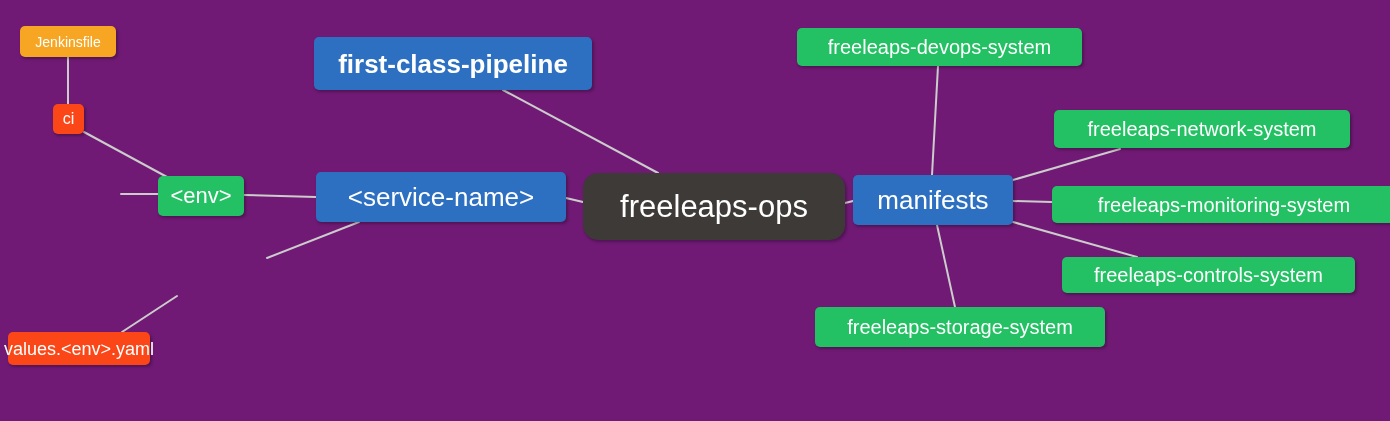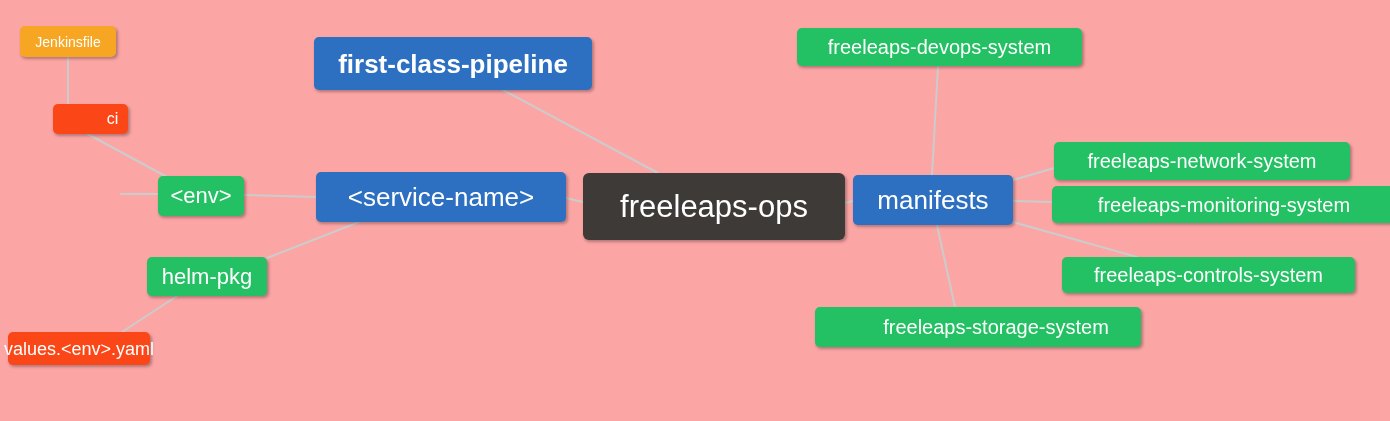--- a/index.html
+++ b/index.html
@@ -1,20 +1,20 @@
 <!DOCTYPE html>
 <html><head>
 <meta charset="utf-8">
 <style>
   html, body { margin: 0; padding: 0; background: #ffffff; }
   .canvas {
     position: relative;
     width: 1390px;
     height: 421px;
-    background: #fca5a5;
+    background: #701a75;
     font-family: "Liberation Sans", "DejaVu Sans", sans-serif;
     overflow: hidden;
   }
   .edges {
     position: absolute;
     left: 0; top: 0;
     width: 1390px; height: 421px;
   }
   .edges line {
     stroke: #cccccc;
@@ -40,24 +40,24 @@
   .n-ci          { left: 53px;   top: 104px; width: 31px;  height: 30px; font-size: 16px; }
   .n-argo-app    { left: 31px;   top: 177px; width: 90px;  height: 34px; font-size: 18px; }
   .n-env         { left: 158px;  top: 176px; width: 86px;  height: 40px; font-size: 22px; }
   .n-helm-pkg    { left: 147px;  top: 257px; width: 120px; height: 39px; font-size: 22px; }
   .n-values      { left: 8px;    top: 332px; width: 142px; height: 33px; font-size: 18px; }
   .n-fcp         { left: 314px;  top: 37px;  width: 278px; height: 53px; font-size: 26px; font-weight: bold; }
   .n-service     { left: 316px;  top: 172px; width: 250px; height: 50px; font-size: 26px; }
   .n-ops         { left: 583px;  top: 173px; width: 262px; height: 67px; font-size: 31px; border-radius: 6px; }
   .n-manifests   { left: 853px;  top: 175px; width: 160px; height: 50px; font-size: 26px; }
   .n-devops      { left: 797px;  top: 28px;  width: 285px; height: 38px; font-size: 20px; }
-  .n-network     { left: 1054px; top: 110px; width: 296px; height: 38px; font-size: 20px; margin-top: 32px; }
+  .n-network     { left: 1054px; top: 110px; width: 296px; height: 38px; font-size: 20px; }
   .n-monitoring  { left: 1052px; top: 186px; width: 344px; height: 37px; font-size: 20px; }
   .n-controls    { left: 1062px; top: 257px; width: 293px; height: 36px; font-size: 20px; }
-  .n-storage     { left: 815px;  top: 307px; width: 290px; height: 40px; font-size: 20px; padding-left: 36px; }
+  .n-storage     { left: 815px;  top: 307px; width: 290px; height: 40px; font-size: 20px; }
 </style>
 </head>
 <body>
 
 <div class="canvas">
 
   <svg class="edges" viewBox="0 0 1390 421" xmlns="http://www.w3.org/2000/svg">
     <line x1="68" y1="57" x2="68" y2="104" style="stroke: rgb(204, 204, 204);"></line>
     <line x1="84" y1="132" x2="167" y2="177" style="stroke: rgb(204, 204, 204);"></line>
     <line x1="121" y1="194" x2="158" y2="194" style="stroke: rgb(204, 204, 204);"></line>
@@ -68,27 +68,26 @@
     <line x1="566" y1="198" x2="583" y2="202" style="stroke: rgb(204, 204, 204);"></line>
     <line x1="845" y1="203" x2="853" y2="201" style="stroke: rgb(204, 204, 204);"></line>
     <line x1="932" y1="175" x2="938" y2="66" style="stroke: rgb(204, 204, 204);"></line>
     <line x1="1013" y1="180" x2="1120" y2="149" style="stroke: rgb(204, 204, 204);"></line>
     <line x1="1013" y1="201" x2="1052" y2="202" style="stroke: rgb(204, 204, 204);"></line>
     <line x1="1013" y1="222" x2="1137" y2="257" style="stroke: rgb(204, 204, 204);"></line>
     <line x1="937" y1="225" x2="955" y2="307" style="stroke: rgb(204, 204, 204);"></line>
   </svg>
 
   <div class="node n-jenkinsfile" style="background: rgb(246, 166, 35);">Jenkinsfile</div>
-  <div class="node n-ci" style="background: rgb(251, 71, 24); padding-left: 44px;">ci</div>
+  <div class="node n-ci" style="background: rgb(251, 71, 24);">ci</div>
   <div class="node n-env" style="background: rgb(35, 193, 99);">&lt;env&gt;</div>
-  <div class="node n-helm-pkg" style="background: rgb(35, 193, 99);">helm-pkg</div>
   <div class="node n-values" style="background: rgb(251, 71, 24);">values.&lt;env&gt;.yaml</div>
   <div class="node n-fcp" style="background: rgb(45, 111, 193);">first-class-pipeline</div>
   <div class="node n-service" style="background: rgb(45, 111, 193);">&lt;service-name&gt;</div>
-  <div class="node n-ops" style="background: rgb(61, 58, 55);">freeleaps-ops</div>
+  <div class="node n-ops" style="background: rgb(61, 58, 55); border-radius: 15px;">freeleaps-ops</div>
   <div class="node n-manifests" style="background: rgb(45, 111, 193);">manifests</div>
   <div class="node n-devops" style="background: rgb(35, 193, 99);">freeleaps-devops-system</div>
   <div class="node n-network" style="background: rgb(35, 193, 99);">freeleaps-network-system</div>
   <div class="node n-monitoring" style="background: rgb(35, 193, 99);">freeleaps-monitoring-system</div>
   <div class="node n-controls" style="background: rgb(35, 193, 99);">freeleaps-controls-system</div>
   <div class="node n-storage" style="background: rgb(35, 193, 99);">freeleaps-storage-system</div>
 
 </div>
 
 </body></html>

